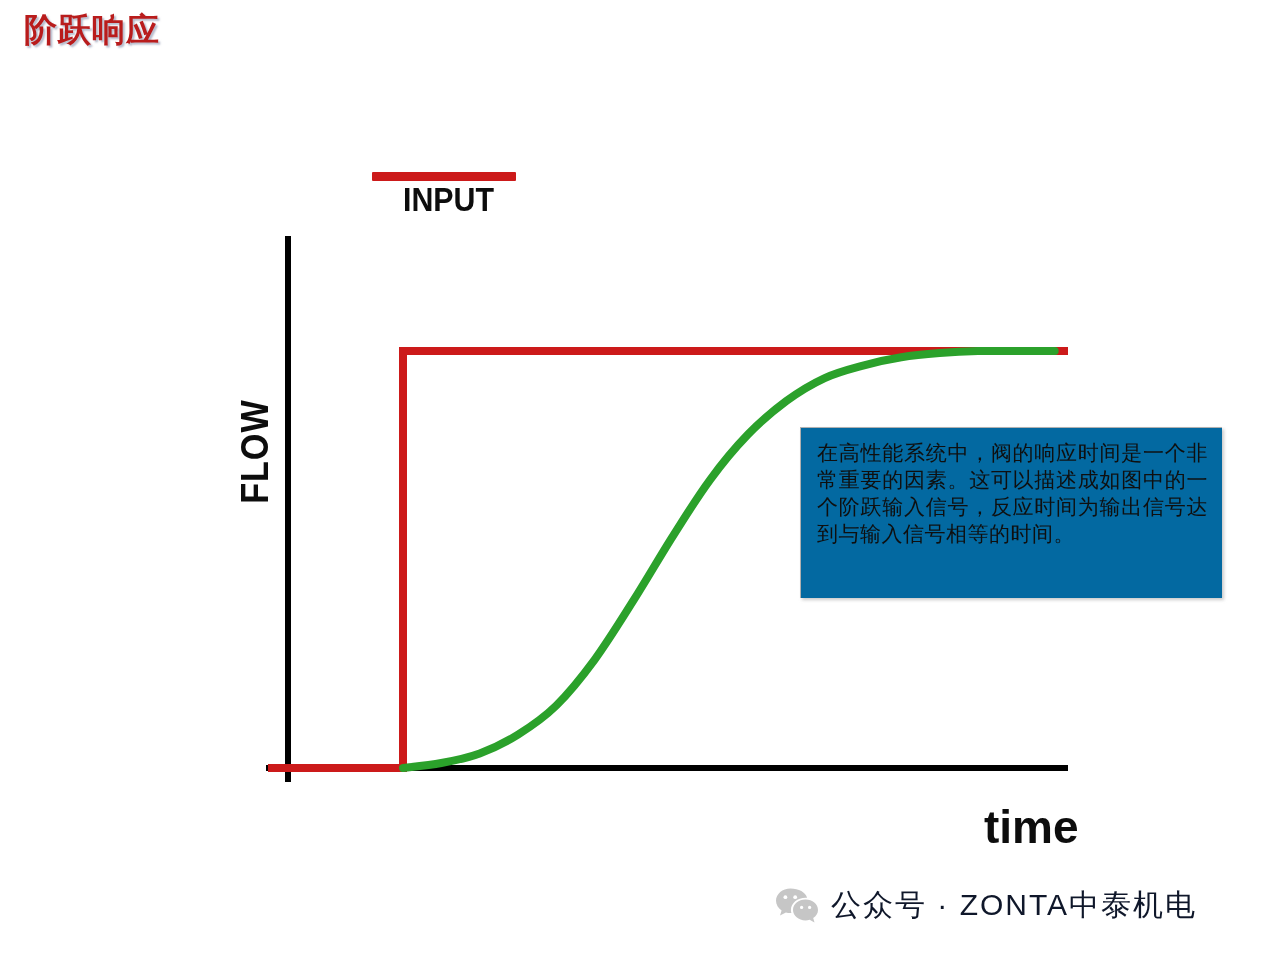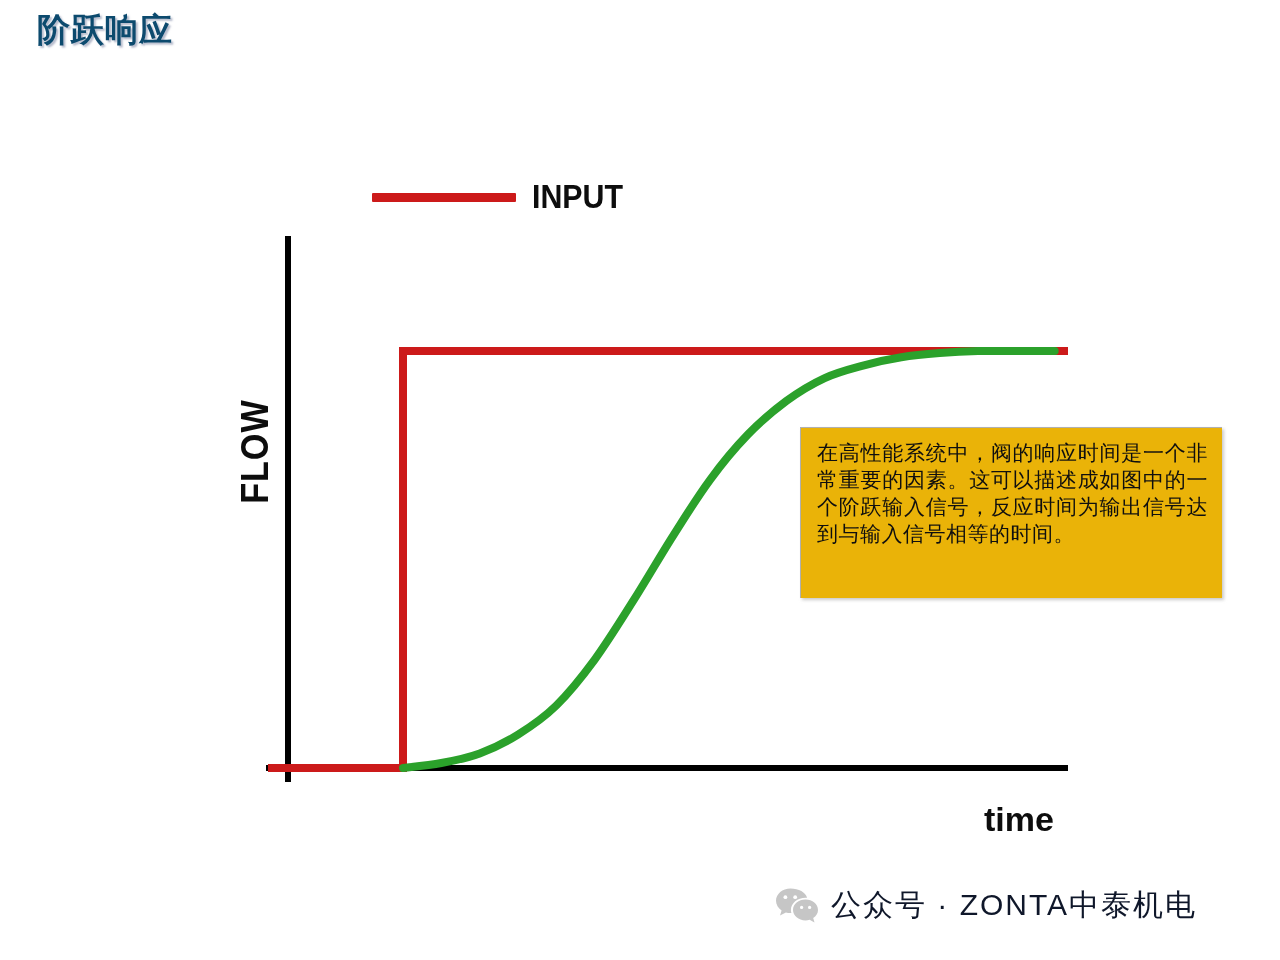--- a/index.html
+++ b/index.html
@@ -45,21 +45,21 @@
     width: 720px;
     height: 50px;
   }
   .legend-item {
     position: absolute;
     top: 0;
     height: 50px;
     display: flex;
     align-items: center;
   }
-  .legend-item.input  { left: 12px; }
+  .legend-item.input  { left: 12px; flex-direction: column; }
   .legend-item.output { left: 320px; }
   .legend-swatch {
     width: 144px;
     height: 9px;
     border-radius: 1px;
     margin-right: 16px;
     flex: none;
   }
   .legend-label {
     font-family: "Liberation Sans", sans-serif;
@@ -98,21 +98,21 @@
     white-space: nowrap;
   }
   #ylabel-inner { display: inline-block; transform: scaleX(0.9); }
 
   #xlabel {
     position: absolute;
     left: 984px;
     top: 800px;
     font-family: "Liberation Sans", sans-serif;
     font-weight: bold;
-    font-size: 34px;
+    font-size: 46px;
     color: #0d0d0d;
     white-space: nowrap;
   }
 
   
   #annotation {
     position: absolute;
     left: 800px;
     top: 427px;
     width: 422px;
@@ -148,21 +148,21 @@
     letter-spacing: 2px;
     color: #c6c6c6;
     white-space: nowrap;
   }
 </style>
 </head>
 <body style="background: rgb(255, 255, 255);">
 
 <div id="slide">
 
-  <div id="slide-title" style="color: #0c4a6e; margin-left: 13px;">阶跃响应</div>
+  <div id="slide-title" style="color: #b91c1c;">阶跃响应</div>
 
   <div id="legend">
     <div class="legend-item input">
       <span class="legend-swatch" id="sw-input" style="background: rgb(204, 26, 26);"></span>
       <span class="legend-label">INPUT</span>
     </div>
   </div>
 
   <svg id="chart" viewBox="0 0 1280 960">
 
@@ -173,21 +173,21 @@
 
     <path id="output-curve" fill="none" stroke-width="8" stroke-linecap="round" stroke-linejoin="round" d="M 403.0 768.0 C 409.4 767.2, 428.6 765.4, 441.3 763.0 C 454.1 760.6, 466.9 758.1, 479.7 753.4 C 492.4 748.7, 505.2 742.6, 518.0 734.6 C 530.8 726.6, 543.6 718.0, 556.3 705.5 C 569.1 692.9, 581.9 677.0, 594.7 659.6 C 607.4 642.2, 620.2 621.4, 633.0 601.2 C 645.8 581.0, 658.6 558.8, 671.3 538.6 C 684.1 518.5, 696.9 497.6, 709.7 480.3 C 722.4 462.9, 735.2 447.6, 748.0 434.4 C 760.8 421.2, 773.6 410.4, 786.3 401.0 C 799.1 391.7, 811.9 384.0, 824.7 378.1 C 837.4 372.2, 850.2 369.1, 863.0 365.6 C 875.8 362.1, 888.6 359.3, 901.3 357.3 C 914.1 355.2, 926.9 354.1, 939.7 353.1 C 952.4 352.0, 965.2 351.3, 978.0 351.0 C 990.8 350.7, 1003.6 351.0, 1016.3 351.0 C 1029.1 351.0, 1048.3 351.0, 1054.7 351.0" stroke="#2ba12b"></path>
   </svg>
 
   <div id="ylabel">
     <span id="ylabel-inner">FLOW</span>
   </div>
 
   <div id="xlabel">time</div>
 
-  <div id="annotation" style="background: #eab308;">在高性能系统中，阀的响应时间是一个非常重要的因素。这可以描述成如图中的一个阶跃输入信号，反应时间为输出信号达到与输入信号相等的时间。</div>
+  <div id="annotation" style="background: #0369a1;">在高性能系统中，阀的响应时间是一个非常重要的因素。这可以描述成如图中的一个阶跃输入信号，反应时间为输出信号达到与输入信号相等的时间。</div>
 
   <div id="watermark">
     <svg id="wechat-icon" viewBox="0 0 44 38">
       <g fill="#c6c6c6">
         <path d="M15.5 1.5C7.5 1.5 1 7 1 13.8c0 3.9 2.2 7.3 5.6 9.6L5 28.6l5.9-3.1c1.5.4 3 .6 4.6.6h.9c-.3-1-.5-2-.5-3.1 0-6.8 6.6-12.3 14.7-12.3.5 0 1 0 1.5.1C30.6 5.4 23.8 1.5 15.5 1.5z"></path>
         <circle cx="10.4" cy="10.2" r="1.9" fill="#ffffff"></circle>
         <circle cx="20.2" cy="10.2" r="1.9" fill="#ffffff"></circle>
         <path d="M43 23c0-5.7-5.6-10.4-12.5-10.4S18 17.3 18 23c0 5.7 5.6 10.4 12.5 10.4 1.4 0 2.8-.2 4.1-.6l4.9 2.6-1.3-4.3C41.1 29.2 43 26.3 43 23z"></path>
         <circle cx="26.6" cy="20.4" r="1.6" fill="#ffffff"></circle>
         <circle cx="34.6" cy="20.4" r="1.6" fill="#ffffff"></circle>

